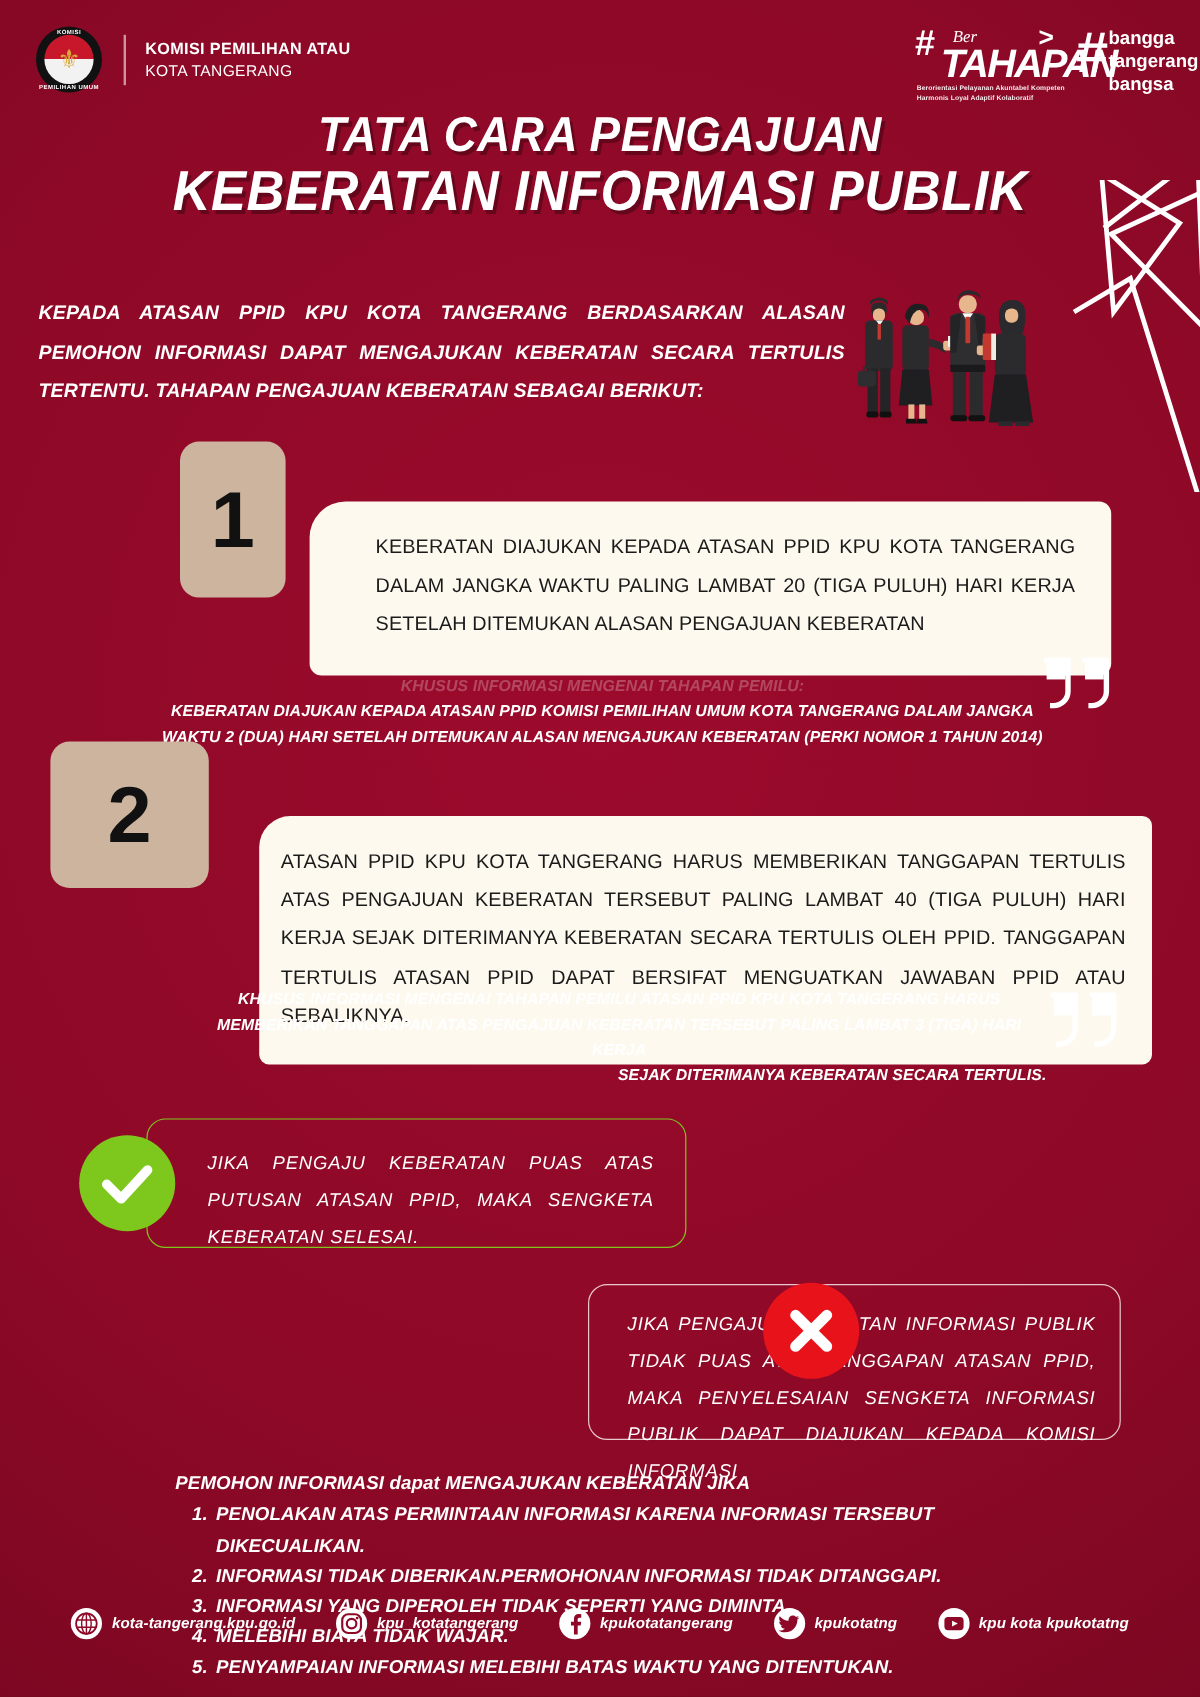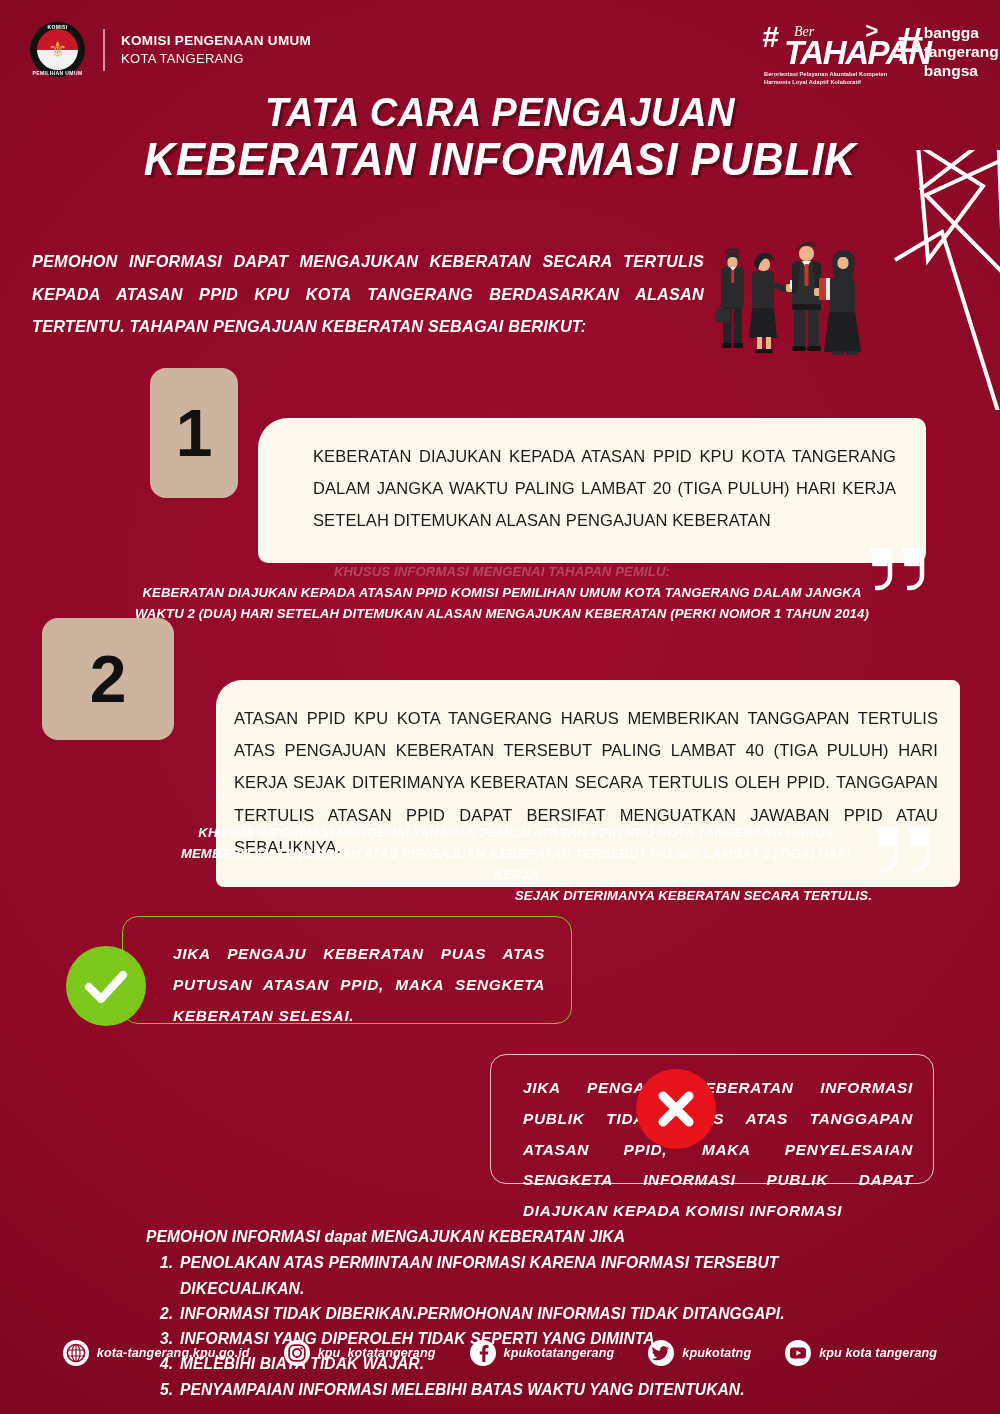--- a/index.html
+++ b/index.html
@@ -143,24 +143,24 @@
   .qmark { position: absolute; color: #fff; }
   .qm1 { left: 866px; top: 548px; }
   .qm2 { left: 872px; top: 827px; }
 
   
   .res {
     position: absolute;
     border: 1.5px solid;
     border-radius: 16px;
     color: #fff;
-    font-weight: bold; font-style: italic;
+    font-weight: normal; font-style: italic;
     font-size: 15.4px; line-height: 2.0;
     letter-spacing: .7px;
-    text-align: justify; text-align-last: left;
+    text-align: justify; text-align-last: left; margin-top: 16px;
   }
   .res-ok { left: 122px; top: 916px; width: 450px; height: 108px; border-color: #7ec81e; padding: 22px 26px 0 50px; }
   .res-no { left: 490px; top: 1054px; width: 444px; height: 130px; border-color: #e8c8cc; padding: 18px 20px 0 32px; }
 
   .icon-circle { position: absolute; border-radius: 50%; display:flex; align-items:center; justify-content:center; }
   .ic-check { left: 66px; top: 946px; width: 80px; height: 80px; background: #7ec81e; }
   .ic-cross { left: 636px; top: 1069px; width: 80px; height: 80px; background: #e8131a; }
 
   
   .list {
@@ -195,21 +195,21 @@
   <div class="hdr">
     <div class="kpu-logo">
       <div class="ring"></div>
       <div class="inner"></div>
       <div class="garuda">⚜</div>
       <div class="txt-top">KOMISI</div>
       <div class="txt-bot">PEMILIHAN UMUM</div>
     </div>
     <div class="hdr-divider"></div>
     <div class="hdr-text">
-      <div class="l1">KOMISI PENGENAAN UMUM</div>
+      <div class="l1">KOMISI PEMILIHAN ATAU</div>
       <div class="l2">KOTA TANGERANG</div>
     </div>
   </div>
 
   <div class="akhlak">
     <div class="row1">
       <span class="hash">#</span>
       <span class="ber">Ber</span>
       <span class="chev">&gt;</span>
     </div>
@@ -237,22 +237,22 @@
       <path d="M5 110 L52 82 L120 300"></path>
     </g>
   </svg>
 
   <div class="title">
     <div class="t1">TATA CARA PENGAJUAN</div>
     <div class="t2">KEBERATAN INFORMASI PUBLIK</div>
   </div>
 
   <div class="intro">
+    <div class="ln just">KEPADA ATASAN PPID KPU KOTA TANGERANG BERDASARKAN ALASAN</div>
     <div class="ln just">PEMOHON INFORMASI DAPAT MENGAJUKAN KEBERATAN SECARA TERTULIS</div>
-    <div class="ln just">KEPADA ATASAN PPID KPU KOTA TANGERANG BERDASARKAN ALASAN</div>
     <div class="ln">TERTENTU. TAHAPAN PENGAJUAN KEBERATAN SEBAGAI BERIKUT:</div>
   </div>
 
   <svg class="people" viewBox="0 0 200 130">
 
     <g>
       <rect x="20" y="16" width="13" height="12" rx="5" fill="#2a2a2a"></rect>
       <rect x="21.5" y="21" width="10" height="11" rx="4.5" fill="#e8b68c"></rect>
       <path d="M19 18 q7-7 15 0 l0-3 q-7-6 -15 0z" fill="#2a2a2a"></path>
       <rect x="15" y="31" width="23" height="42" rx="4" fill="#2b2b2e"></rect>
@@ -418,18 +418,18 @@
       <span class="lbl">kpukotatng</span>
     </div>
 
     <div class="soc">
       <span class="glyph">
         <svg width="20" height="20" viewBox="0 0 20 20">
           <rect x="2" y="4.5" width="16" height="11" rx="3" fill="#8e0927"></rect>
           <path d="M8.4 7.6 L13.2 10 L8.4 12.4 z" fill="#ffffff"></path>
         </svg>
       </span>
-      <span class="lbl">kpu kota tangerang</span>
+      <span class="lbl">kpu kota kpukotatng</span>
     </div>
 
   </div>
 
 </div>
 
 </body></html>

